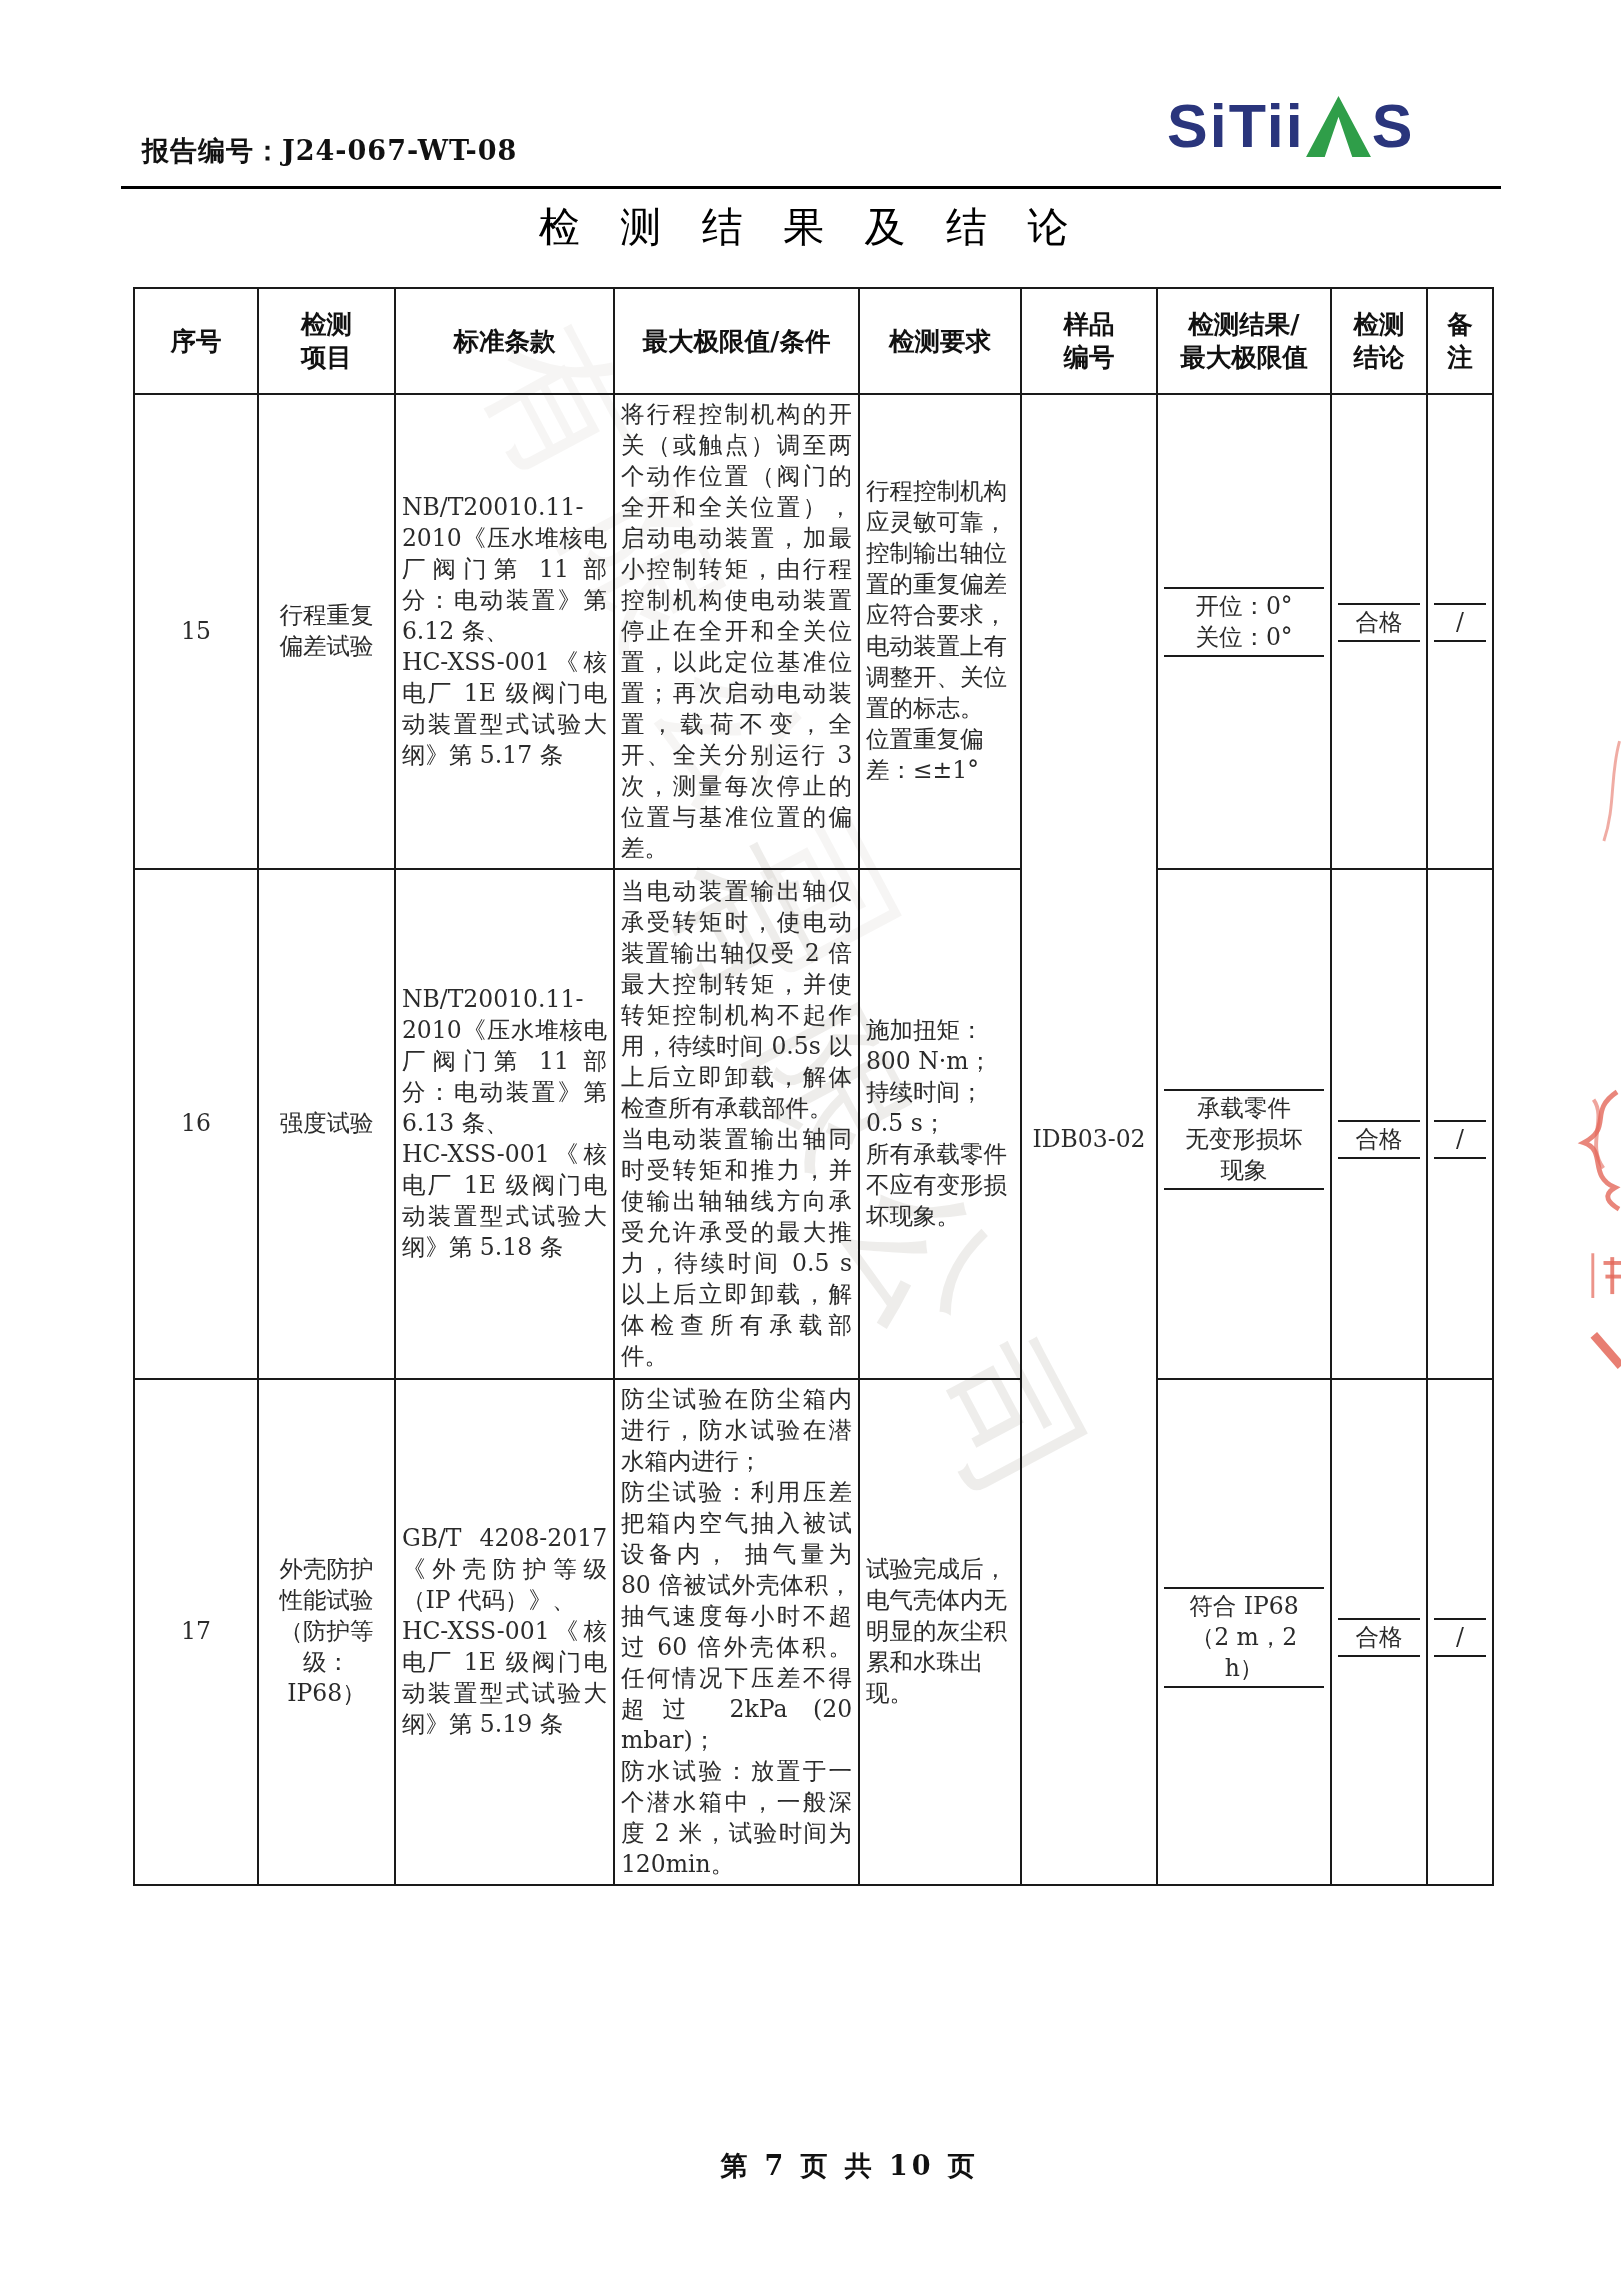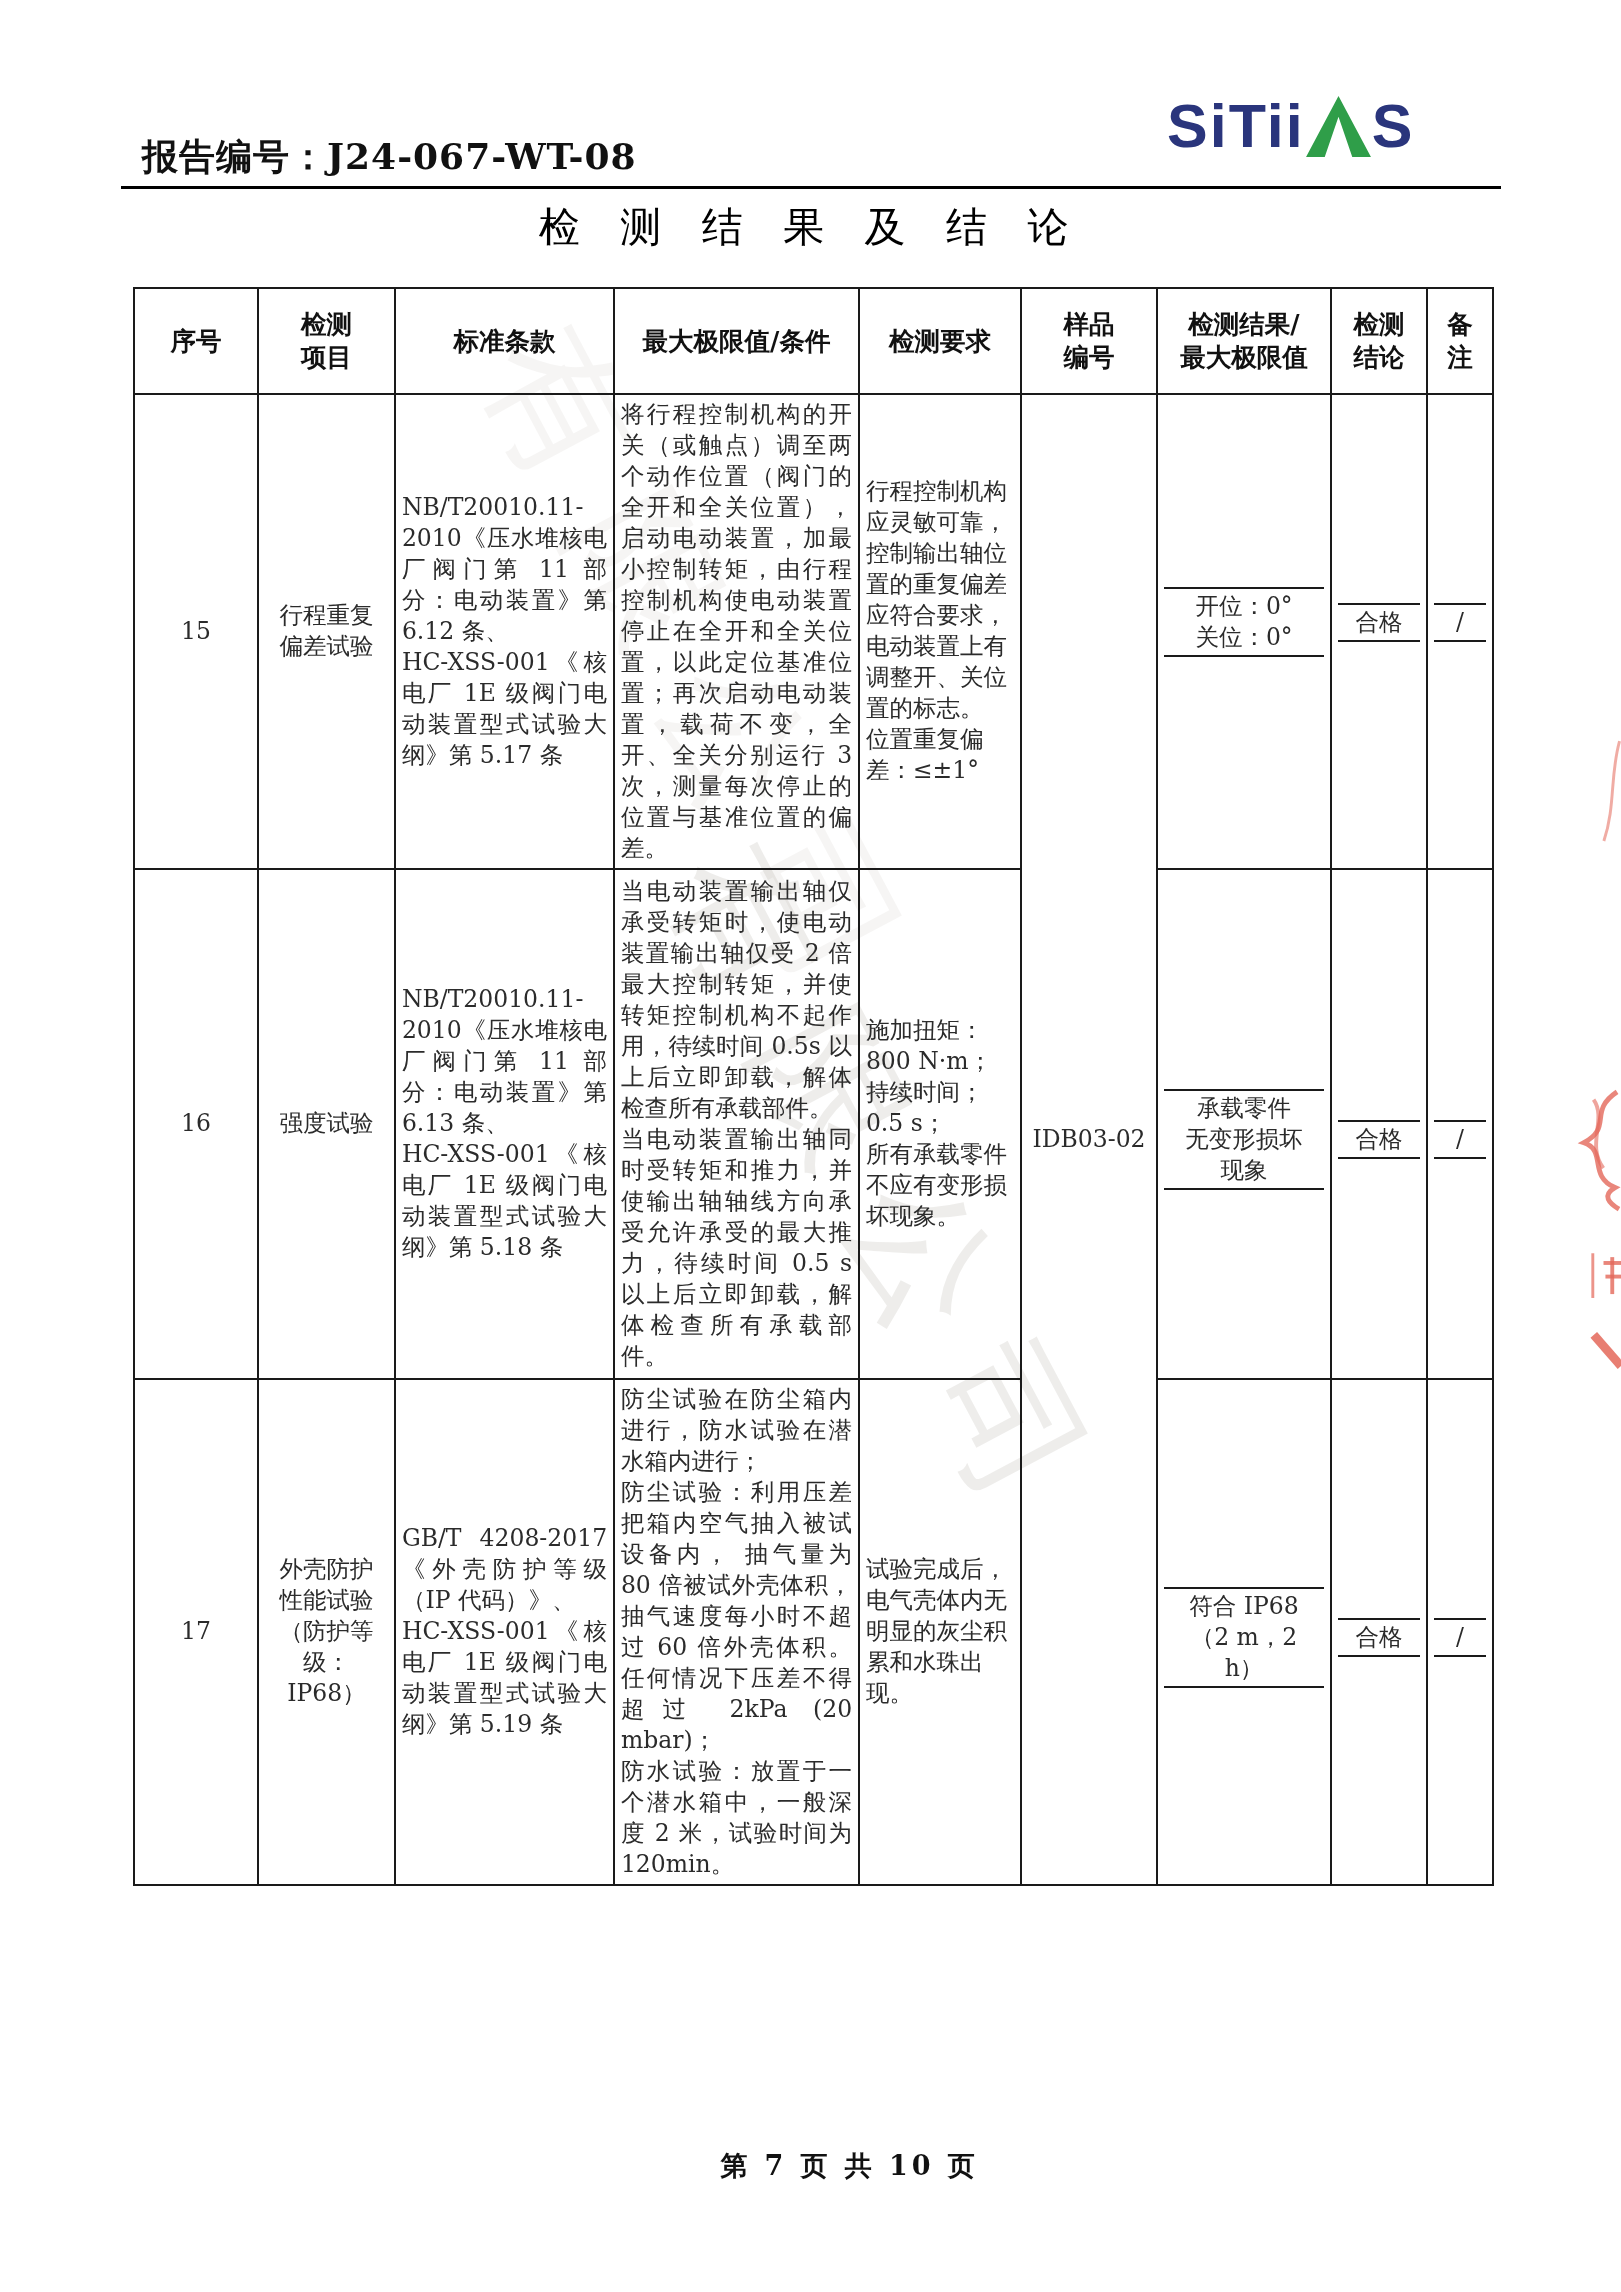--- a/index.html
+++ b/index.html
@@ -6,21 +6,21 @@
   body{
     position:relative;
     width:1621px;height:2293px;
     font-family:"DejaVu Serif", serif;
     color:#222;
     overflow:hidden;
   }
   
   .report-no{
     position:absolute;left:142px;top:133px;
-    font-size:36px;font-weight:bold;color:#111;
+    font-size:27px;font-weight:bold;color:#111;
     letter-spacing:1px;
   }
   .logo{
     position:absolute;left:1167px;top:94px;height:63px;
     display:flex;align-items:flex-end;
     font-family:"Liberation Sans", sans-serif;
     font-weight:bold;font-size:61px;line-height:61px;
     color:#2a357c;letter-spacing:2px;
   }
   .logo .a-icon{display:inline-block;width:65px;height:61px;margin:0 1px;}

